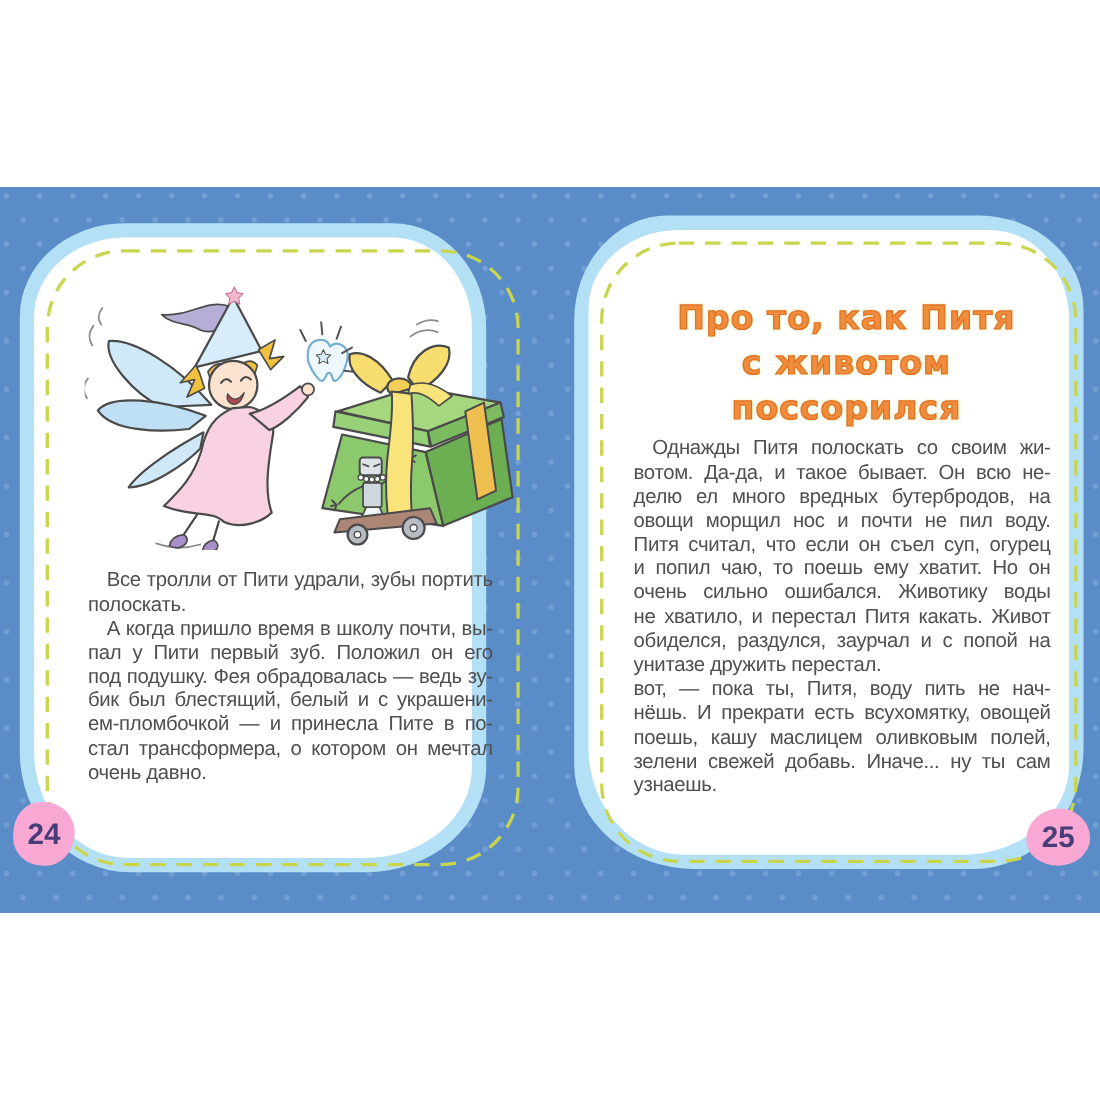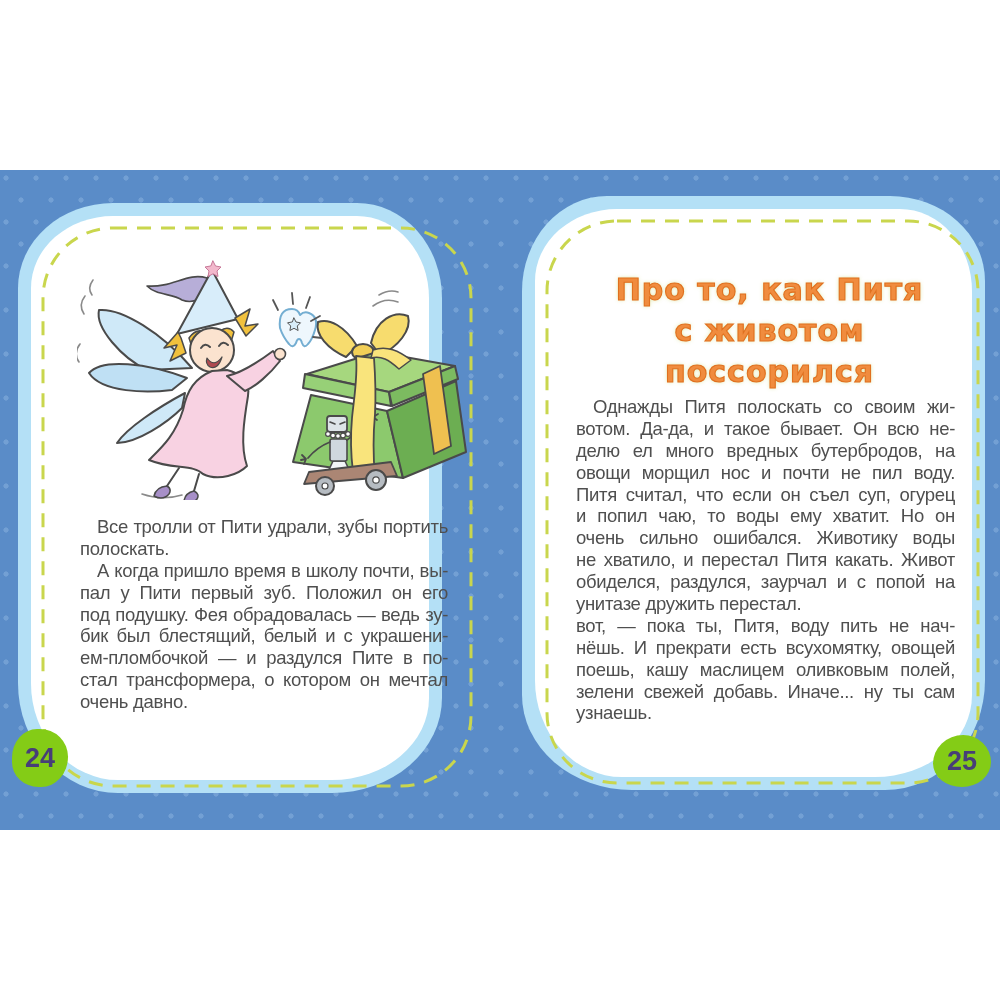--- a/index.html
+++ b/index.html
@@ -43,21 +43,21 @@
   .line.indent{text-indent:17px;}
   .chapter-title{
     position:absolute;left:0;top:44px;width:100%;margin:16px;
     text-align:center;font-family:"DejaVu Sans",sans-serif;
     font-weight:bold;font-size:30px;line-height:41px;letter-spacing:1px;
     color:#f08c3e;-webkit-text-stroke:1.1px #e0701f;
     text-shadow:0 0 4px rgba(213,224,140,0.85);
   }
   .chapter-title span{display:block;}
   .badge{
-    position:absolute;background:#84cc16;display:flex;
+    position:absolute;background:#f9a8d4;display:flex;
     align-items:center;justify-content:center;
     font-size:27px;font-weight:700;color:#473e78;
   }
   .badge-left{
     left:12px;top:729px;width:56px;height:58px;
     border-radius:47% 53% 50% 50% / 52% 50% 55% 45%;
   }
   .badge-right{
     left:933px;top:735px;width:58px;height:52px;
     border-radius:52% 48% 50% 50% / 55% 52% 48% 45%;
@@ -175,21 +175,21 @@
         </g>
       </svg>
 
       <div class="textblock textblock-left">
           <div class="line indent">Все тролли от Пити удрали, зубы портить</div>
           <div class="line para-end">полоскать.</div>
           <div class="line indent">А когда пришло время в школу почти, вы-</div>
           <div class="line">пал у Пити первый зуб. Положил он его</div>
           <div class="line">под подушку. Фея обрадовалась — ведь зу-</div>
           <div class="line">бик был блестящий, белый и с украшени-</div>
-          <div class="line">ем-пломбочкой — и раздулся Пите в по-</div>
+          <div class="line">ем-пломбочкой — и принесла Пите в по-</div>
           <div class="line">стал трансформера, о котором он мечтал</div>
           <div class="line para-end">очень давно.</div>
         </div>
     </div>
   </div>
 
   <div class="card card-right">
     <div class="card-inner">
       <svg class="dash-border" width="437" height="568" viewBox="0 0 437 568" style="left:9px;top:9px;">
         <rect x="3" y="3" width="431" height="562" rx="70" ry="70" fill="none" stroke="#c9d64d" stroke-width="3" stroke-dasharray="14 10"></rect>
@@ -200,21 +200,21 @@
         <span>с животом</span>
         <span>поссорился</span>
       </h1>
 
       <div class="textblock textblock-right">
           <div class="line indent">Однажды Питя полоскать со своим жи-</div>
           <div class="line">вотом. Да-да, и такое бывает. Он всю не-</div>
           <div class="line">делю ел много вредных бутербродов, на</div>
           <div class="line">овощи морщил нос и почти не пил воду.</div>
           <div class="line">Питя считал, что если он съел суп, огурец</div>
-          <div class="line">и попил чаю, то воды ему хватит. Но он</div>
+          <div class="line">и попил чаю, то поешь ему хватит. Но он</div>
           <div class="line">очень сильно ошибался. Животику воды</div>
           <div class="line">не хватило, и перестал Питя какать. Живот</div>
           <div class="line">обиделся, раздулся, заурчал и с попой на</div>
           <div class="line para-end">унитазе дружить перестал.</div>
           <div class="line">вот, — пока ты, Питя, воду пить не нач-</div>
           <div class="line">нёшь. И прекрати есть всухомятку, овощей</div>
           <div class="line">поешь, кашу маслицем оливковым полей,</div>
           <div class="line">зелени свежей добавь. Иначе... ну ты сам</div>
           <div class="line para-end">узнаешь.</div>
         </div>

